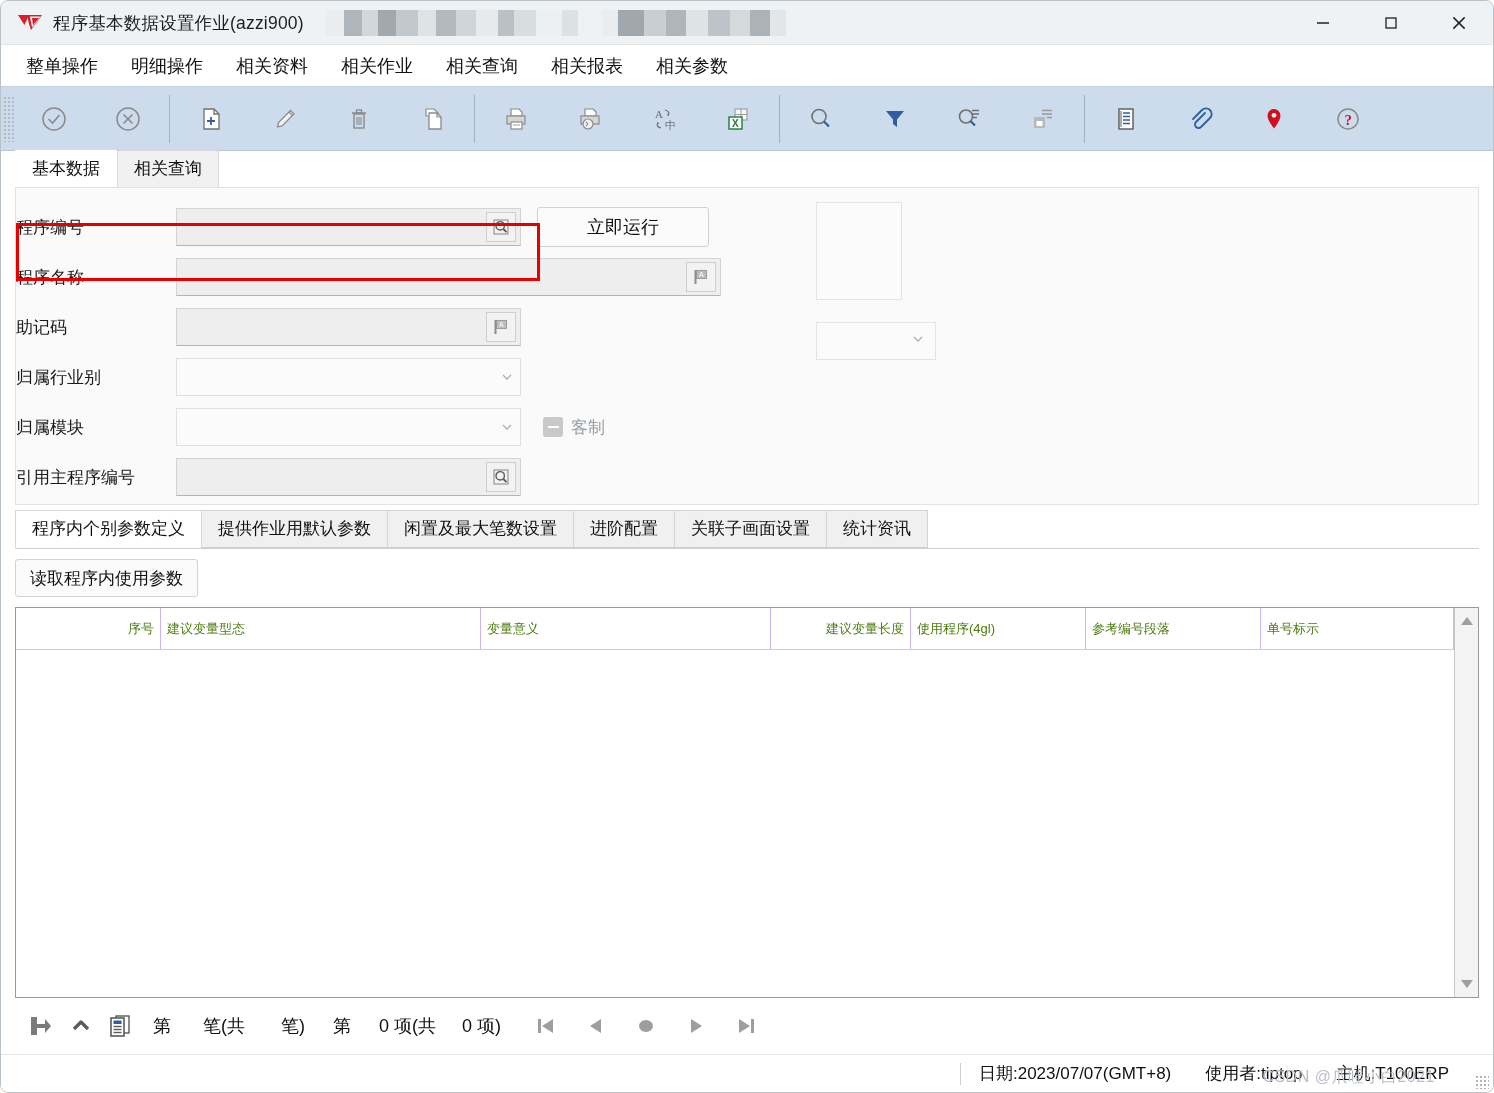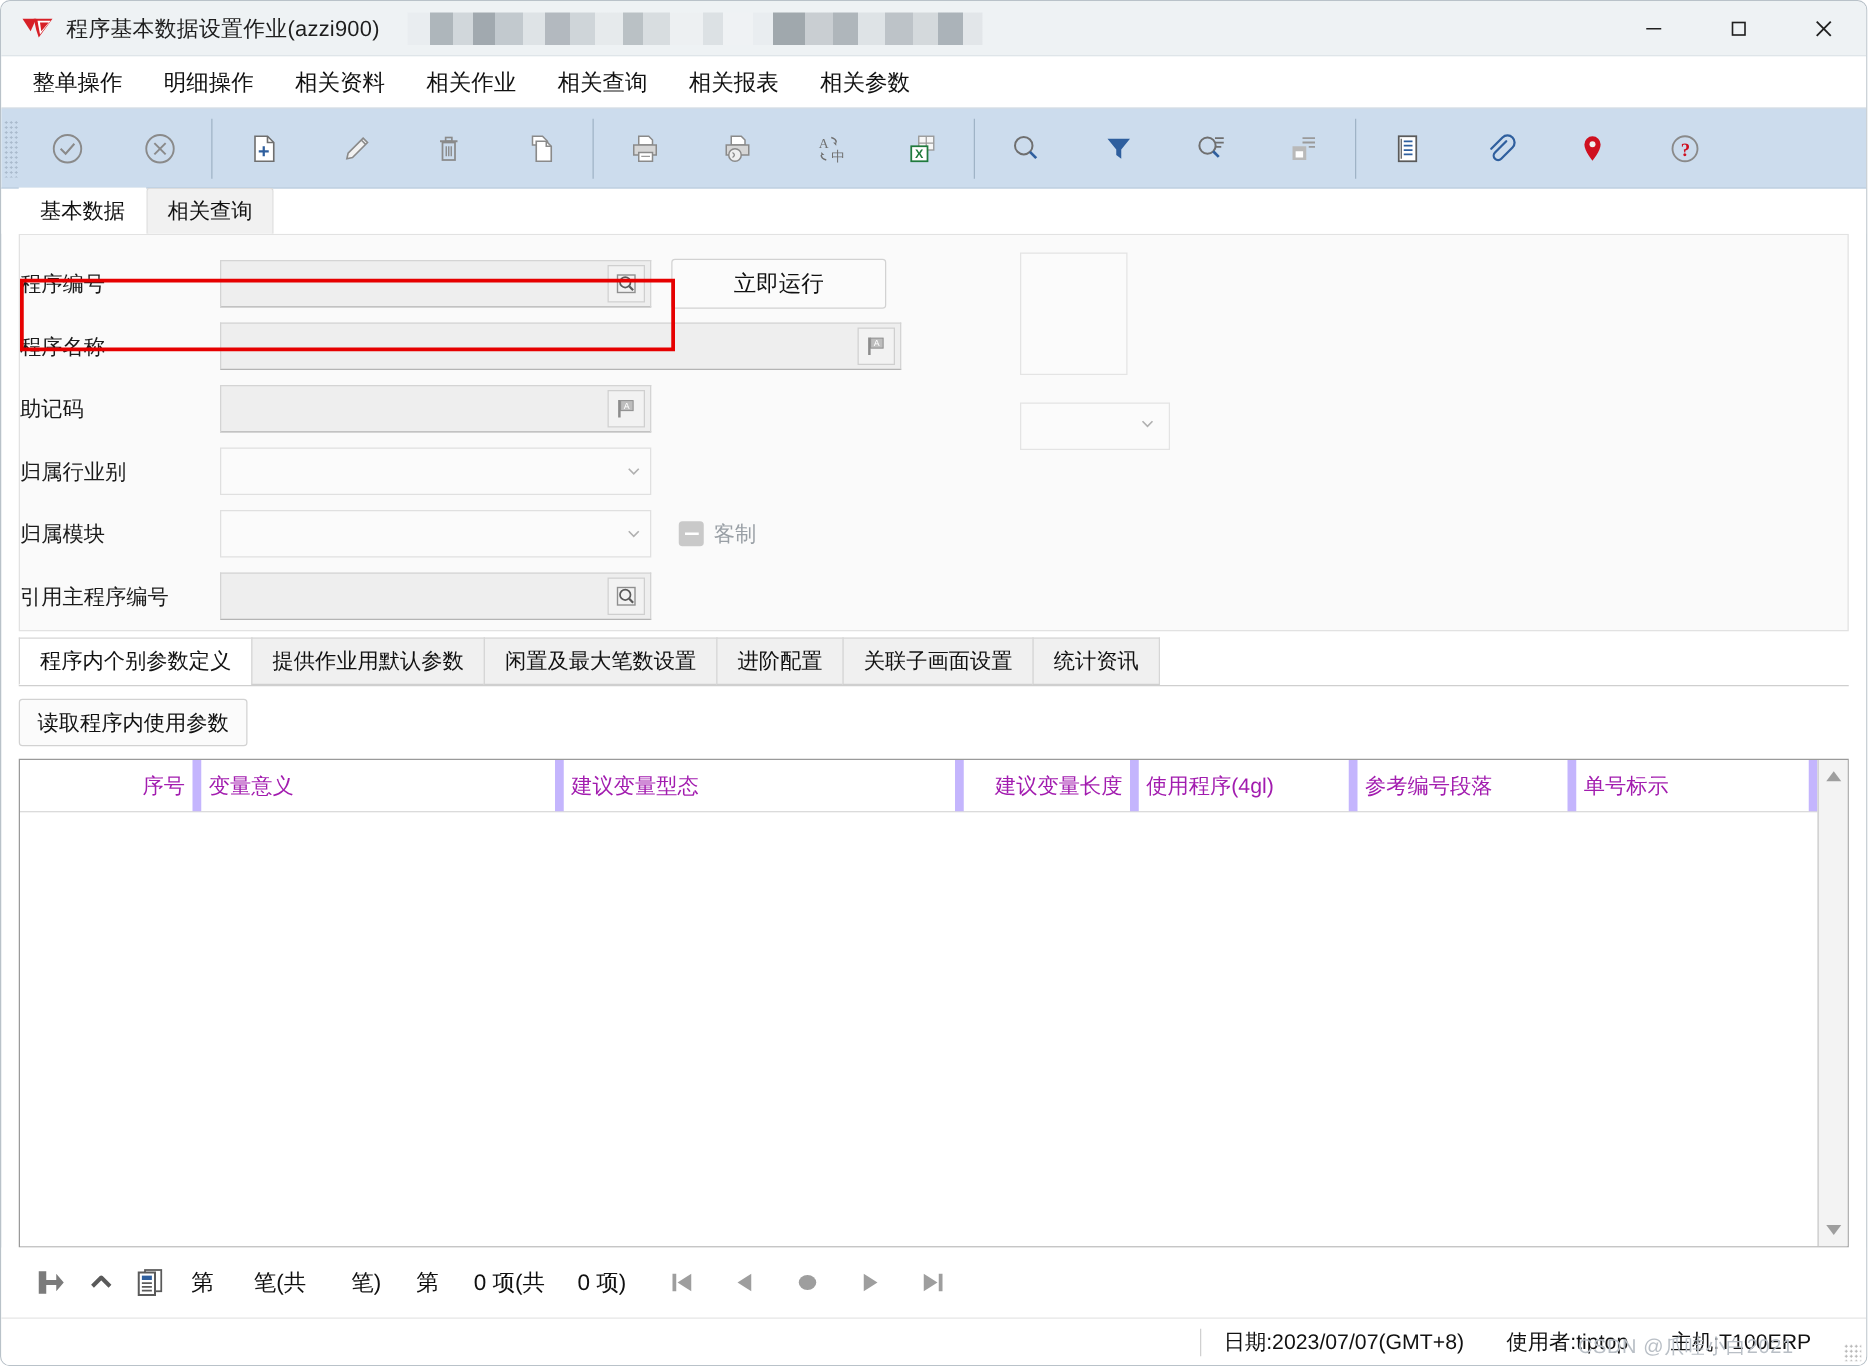--- a/index.html
+++ b/index.html
@@ -269,22 +269,22 @@
     min-height: 0;
   }
   .grid-scroll-row { display: flex; flex: 1; min-height: 0; }
   .grid-main { flex: 1; display: flex; flex-direction: column; min-width: 0; }
   .grid-head {
     display: flex; height: 42px; min-height: 42px;
     border-bottom: 1px solid #cfcfcf;
     background: #ffffff;
   }
   .gh {
-    border-right: 7px solid #c4b5fd;
-    font-size: 17px; color: #a21caf;
+    border-right: 1px solid #c4b5fd;
+    font-size: 13px; color: #4d7c0f;
     display: flex; align-items: center;
     padding: 0 6px;
     white-space: nowrap; overflow: hidden;
   }
   .gh.num { justify-content: flex-end; }
   .grid-body { flex: 1; background: #ffffff; }
   .vscroll {
     width: 24px; min-width: 24px;
     background: #f3f3f3;
     border-left: 1px solid #c9c9c9;
@@ -675,22 +675,22 @@
 
   <div class="toolrow">
     <div class="readbtn">读取程序内使用参数</div>
   </div>
 
   <div class="gridwrap">
     <div class="grid-scroll-row">
       <div class="grid-main">
         <div class="grid-head">
           <div class="gh num" style="width:145px">序号</div>
+          <div class="gh" style="width:320px">建议变量型态</div>
           <div class="gh" style="width:290px">变量意义</div>
-          <div class="gh" style="width:320px">建议变量型态</div>
           <div class="gh num" style="width:140px">建议变量长度</div>
           <div class="gh" style="width:175px">使用程序(4gl)</div>
           <div class="gh" style="width:175px">参考编号段落</div>
           <div class="gh" style="flex:1">单号标示</div>
         </div>
         <div class="grid-body"></div>
       </div>
 
       <div class="vscroll">
         <div class="vs-arrow">

